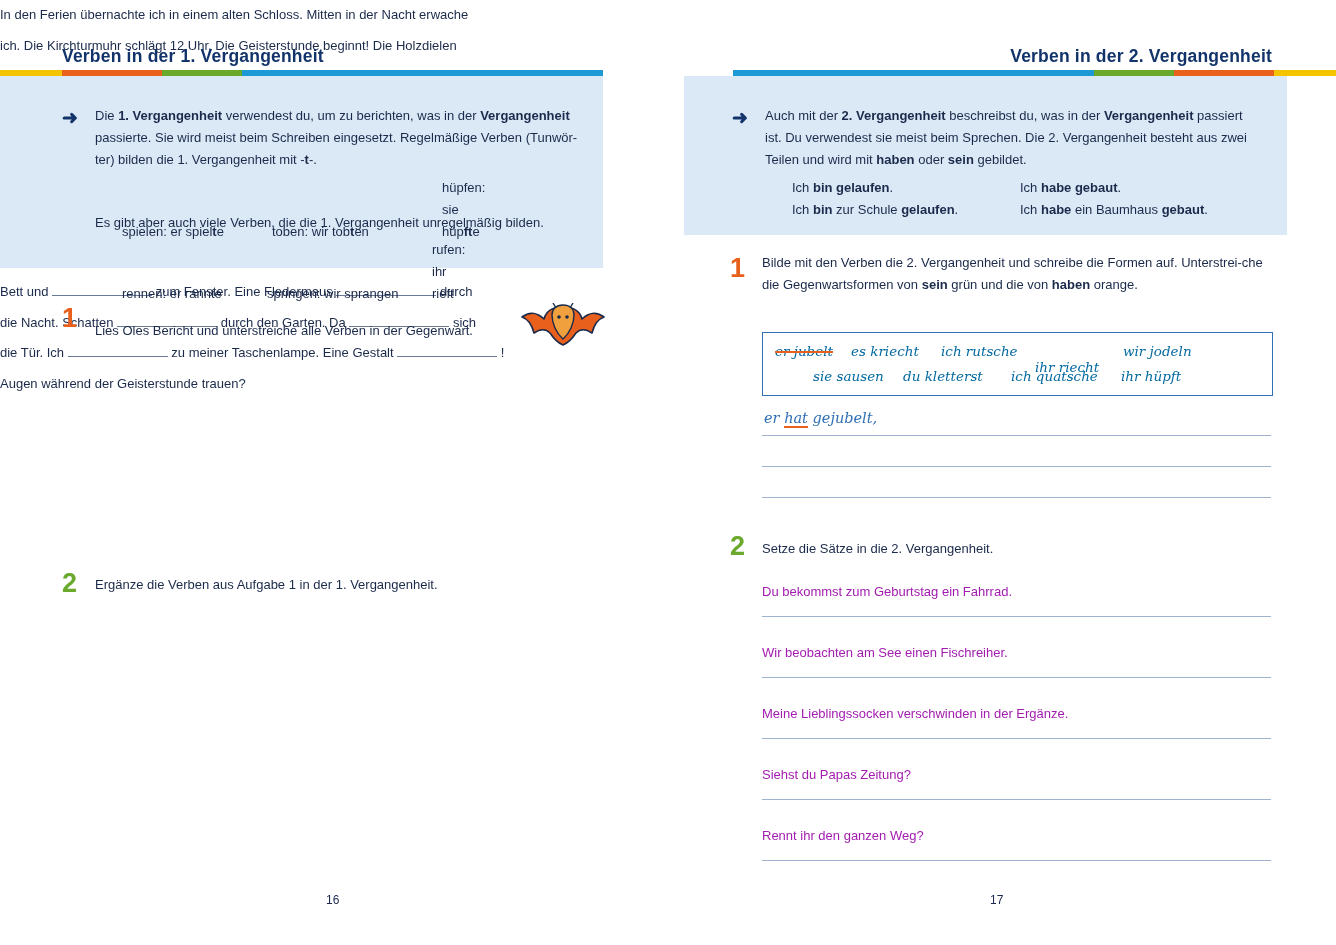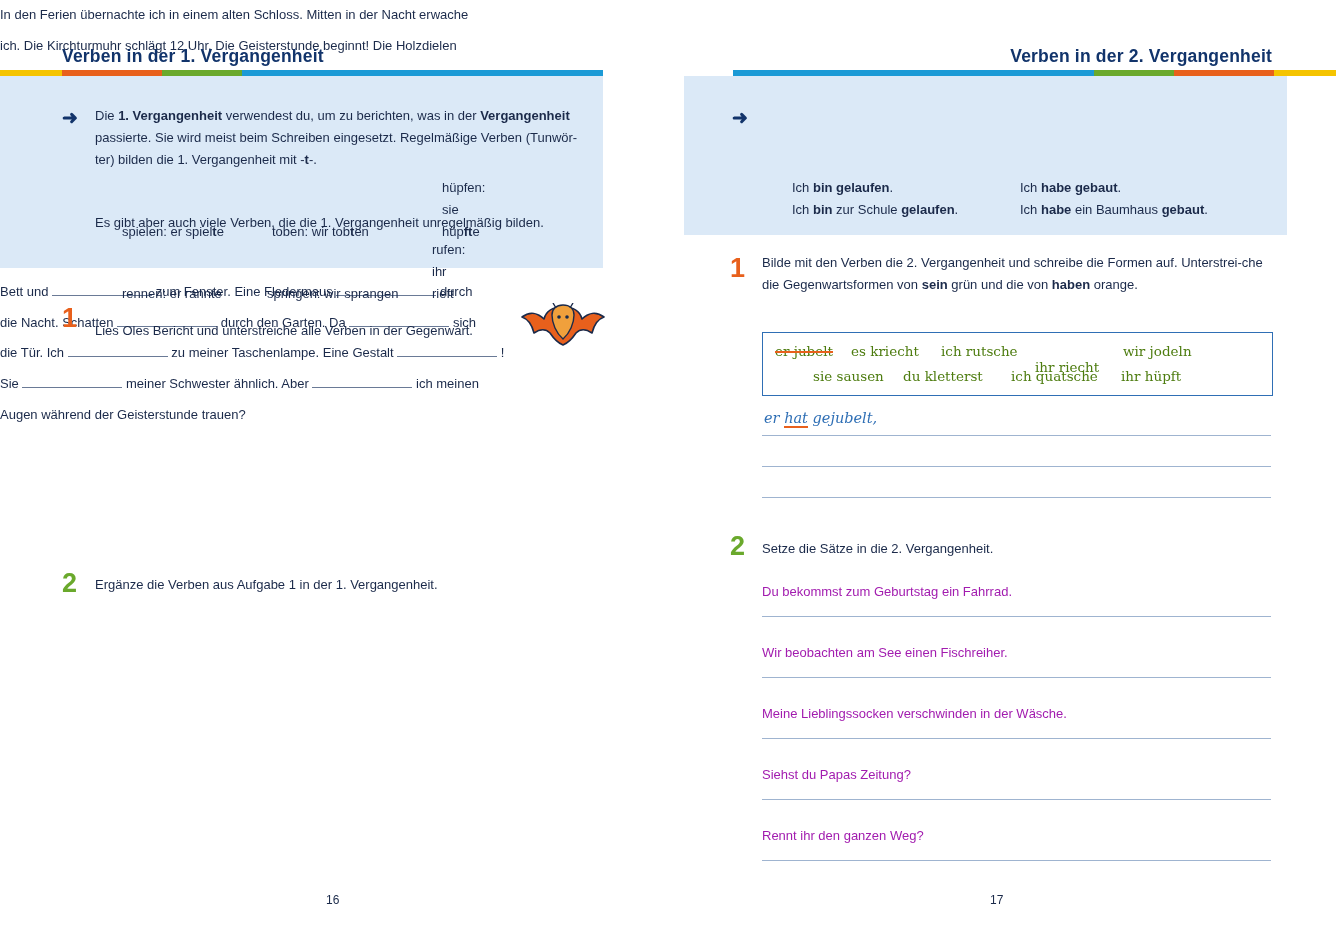--- a/index.html
+++ b/index.html
@@ -166,22 +166,23 @@
     left: 94px;
     top: 332px;
     width: 509px;
     height: 62px;
     border: 1px solid #2f6fb5;
     background: #ffffff;
   }
   .word {
     position: absolute;
     font-family: "DejaVu Serif", serif;
+    font-style: italic;
     font-size: 13.5px;
-    color: #4d7c0f;
+    color: #0369a1;
     white-space: nowrap;
   }
   .word-struck {
     text-decoration: line-through;
     text-decoration-color: #e8601c;
     text-decoration-thickness: 1.5px;
   }
 
   .hand {
     position: absolute;
@@ -268,21 +269,20 @@
   <div class="exnum num-green n2">2</div>
   <div class="extext t2">Ergänze die Verben aus Aufgabe 1 in der 1. Vergangenheit.</div>
 
   <div class="body2" id="L-body2">
       <div>In den Ferien <span class="blank b-l"></span> ich in einem alten Schloss. Mitten in der Nacht</div>
       <div><span class="blank b-l"></span> ich. Die Kirchturmuhr <span class="blank b-l"></span> 12 Uhr. Die Geisterstunde</div>
       <div><span class="blank b-m"></span>! Die Holzdielen <span class="blank b-l"></span> . Ich <span class="blank b-m"></span> aus dem</div>
       <div>Bett und <span class="blank b-m"></span> zum Fenster. Eine Fledermaus <span class="blank b-m"></span> durch</div>
       <div>die Nacht. Schatten <span class="blank b-m"></span> durch den Garten. Da <span class="blank b-m"></span> sich</div>
       <div>die Tür. Ich <span class="blank b-m"></span> zu meiner Taschenlampe. Eine Gestalt <span class="blank b-m"></span> !</div>
-      <div>Sie <span class="blank b-m"></span> meiner Schwester ähnlich. Aber <span class="blank b-m"></span> ich meinen</div>
       <div>Augen während der Geisterstunde trauen?</div>
     </div>
 
   <div class="pagenum">16</div>
 </div>
 
 <div class="gutter"></div>
 
 <div class="page page-right right">
 
@@ -290,20 +290,21 @@
 
   <div class="rule">
     <span class="seg-blue" style="width:361px"></span>
     <span class="seg-green" style="width:80px"></span>
     <span class="seg-orange" style="width:100px"></span>
     <span class="seg-yellow" style="width:62px"></span>
   </div>
 
   <div class="infobox"></div>
   <div class="arrow-icon">➜</div>
+  <div class="info-text" id="R-info1">Auch mit der <b>2. Vergangenheit</b> beschreibst du, was in der <b>Vergangenheit</b> passiert ist. Du verwendest sie meist beim Sprechen. Die 2. Vergangenheit besteht aus zwei Teilen und wird mit <b>haben</b> oder <b>sein</b> gebildet.</div>
 
   <div class="info-examples ex1" id="R-ex1">
       <span class="ex-row"><span class="exl" style="width:228px">Ich <b>bin gelaufen</b>.</span><span class="exl">Ich <b>habe gebaut</b>.</span></span>
       <span class="ex-row"><span class="exl" style="width:228px">Ich <b>bin</b> zur Schule <b>gelaufen</b>.</span><span class="exl">Ich <b>habe</b> ein Baumhaus <b>gebaut</b>.</span></span>
     </div>
 
   <div class="exnum num-orange n1">1</div>
   <div class="extext t1" id="R-t1">Bilde mit den Verben die 2. Vergangenheit und schreibe die Formen auf. Unterstrei-che die Gegenwartsformen von <b>sein</b> grün und die von <b>haben</b> orange.</div>
 
   <div class="wordbox" id="R-wordbox">
@@ -325,21 +326,21 @@
   <div class="wline" style="top:497px;"></div>
 
   <div class="exnum num-green n2">2</div>
   <div class="extext t2">Setze die Sätze in die 2. Vergangenheit.</div>
 
   <div id="R-sentences">
       <div class="sentence" style="top:584px;">Du bekommst zum Geburtstag ein Fahrrad.</div>
       <div class="ansline" style="top:616px;"></div>
       <div class="sentence" style="top:645px;">Wir beobachten am See einen Fischreiher.</div>
       <div class="ansline" style="top:677px;"></div>
-      <div class="sentence" style="top:706px;">Meine Lieblingssocken verschwinden in der Wäsche.</div>
+      <div class="sentence" style="top:706px;">Meine Lieblingssocken verschwinden in der Ergänze.</div>
       <div class="ansline" style="top:738px;"></div>
       <div class="sentence" style="top:767px;">Siehst du Papas Zeitung?</div>
       <div class="ansline" style="top:799px;"></div>
       <div class="sentence" style="top:828px;">Rennt ihr den ganzen Weg?</div>
       <div class="ansline" style="top:860px;"></div>
     </div>
 
   <div class="pagenum">17</div>
 </div>
 

